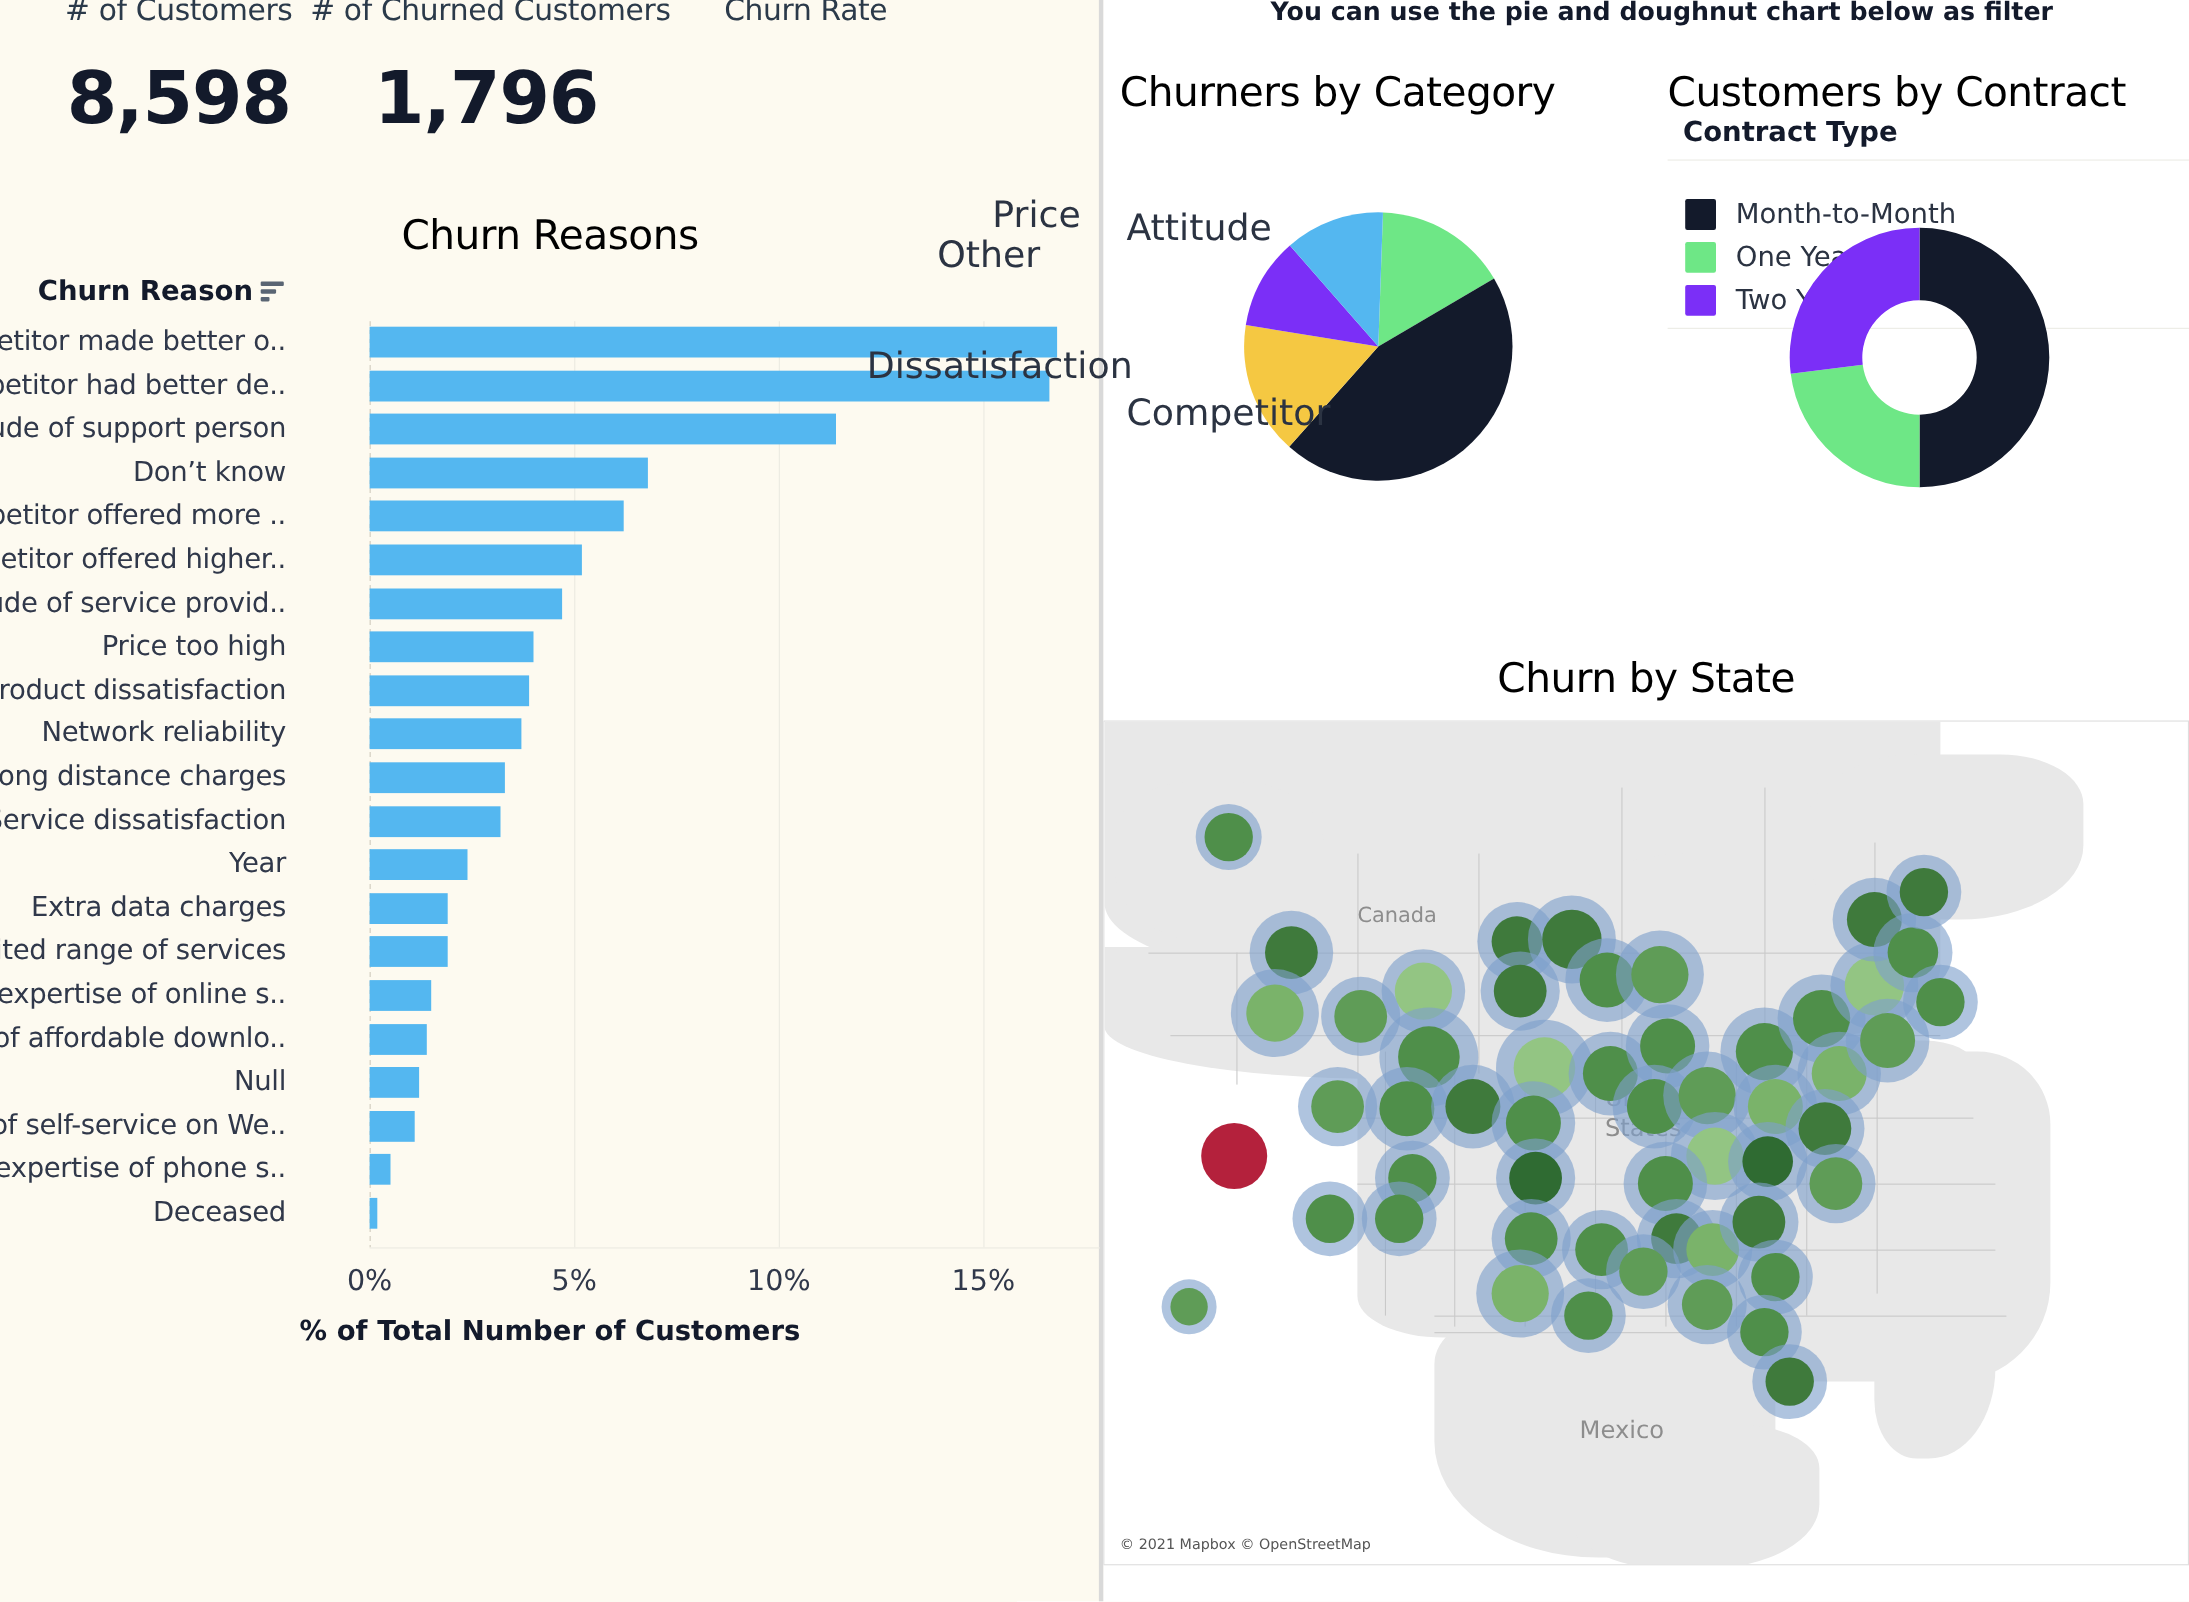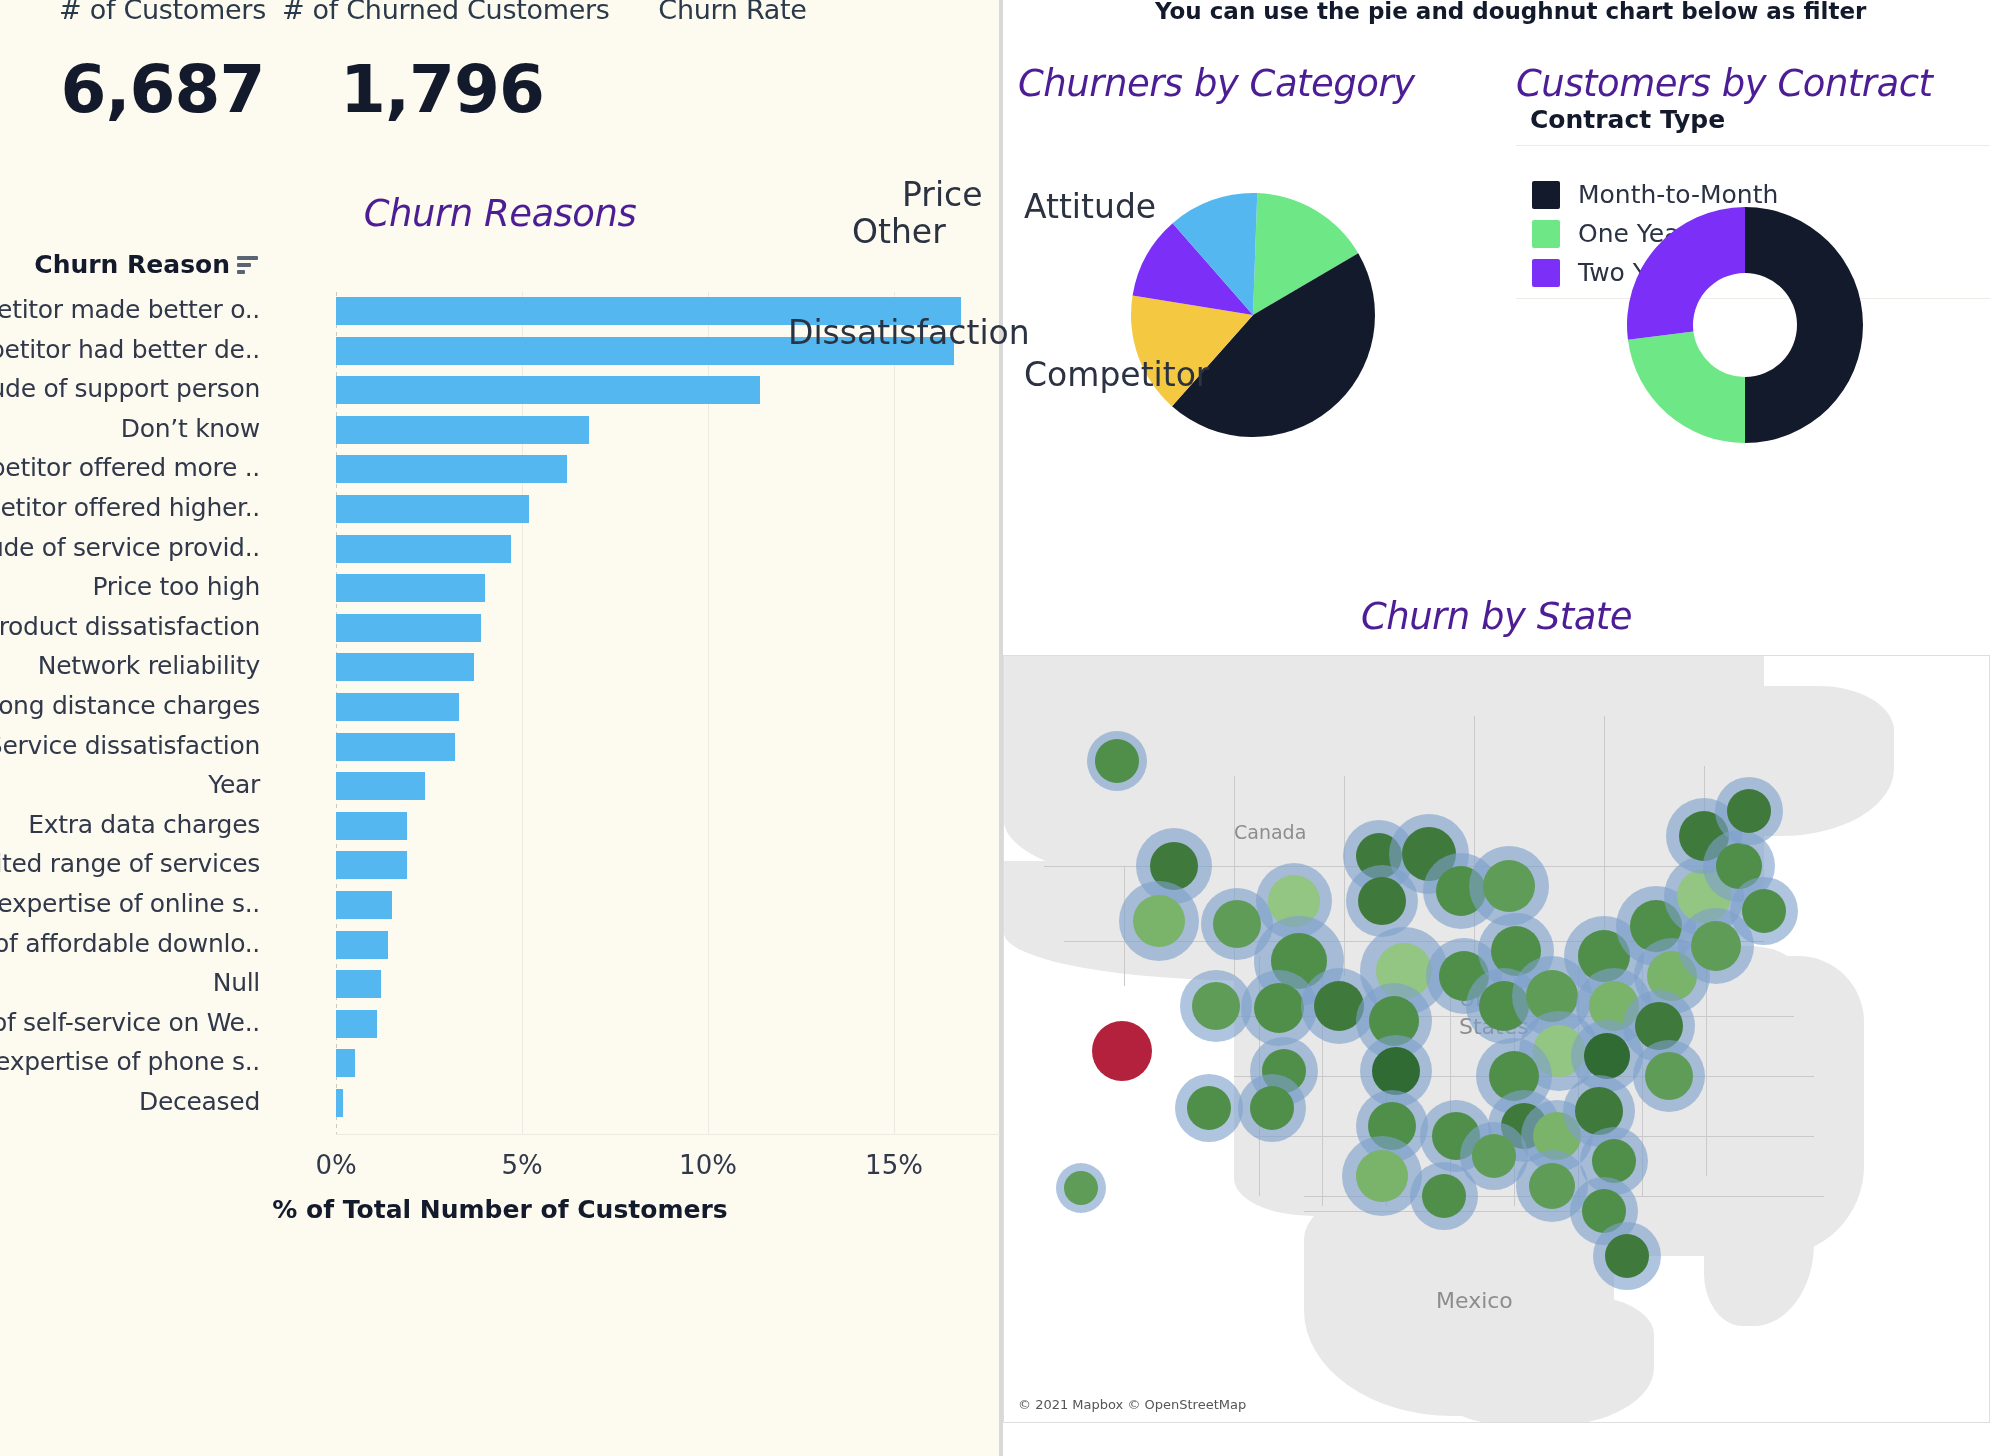--- a/index.html
+++ b/index.html
@@ -22,22 +22,22 @@
     letter-spacing: -1px; margin-top: 26px; white-space: nowrap;
   }
 
   .hint {
     position: absolute; left: 1155px; top: -2px;
     font-size: 23px; font-weight: 700; color: #131a2b; white-space: nowrap;
   }
 
   
   .panel-title {
-    position: absolute; font-size: 37px; color: #4c1d95;
-    font-weight: 400; letter-spacing: -0.5px; white-space: nowrap; font-style: italic;
+    position: absolute; font-size: 37px; color: #000000;
+    font-weight: 400; letter-spacing: -0.5px; white-space: nowrap;
   }
 
   
   #barchart { position: absolute; left: 0px; top: 250px; width: 1000px; height: 1000px; }
   .bc-header {
     position: absolute; right: 742px; top: 0px;
     font-size: 25px; font-weight: 700; color: #131a2b; white-space: nowrap;
   }
   .sort-icon { display:inline-block; vertical-align: middle; margin-left: 7px; }
   .sort-icon i { display:block; background:#5a6573; height:4px; margin-bottom:3px; border-radius:1px;}
@@ -130,21 +130,21 @@
 </head>
 <body>
 
 <div id="page">
 
   <div class="white-panel"></div>
   <div class="divider-v"></div>
 
   <div class="kpi" style="left:25px; top:-6px; width:275px;">
     <div class="kpi-label"># of Customers</div>
-    <div class="kpi-value">6,687</div>
+    <div class="kpi-value">8,598</div>
   </div>
   <div class="kpi" style="left:282px; top:-6px; width:320px;">
     <div class="kpi-label"># of Churned Customers</div>
     <div class="kpi-value">1,796</div>
   </div>
   <div class="kpi" style="left:600px; top:-6px; width:265px;">
     <div class="kpi-label">Churn Rate</div>
   </div>
 
   <div class="hint">You can use the pie and doughnut chart below as filter</div>

